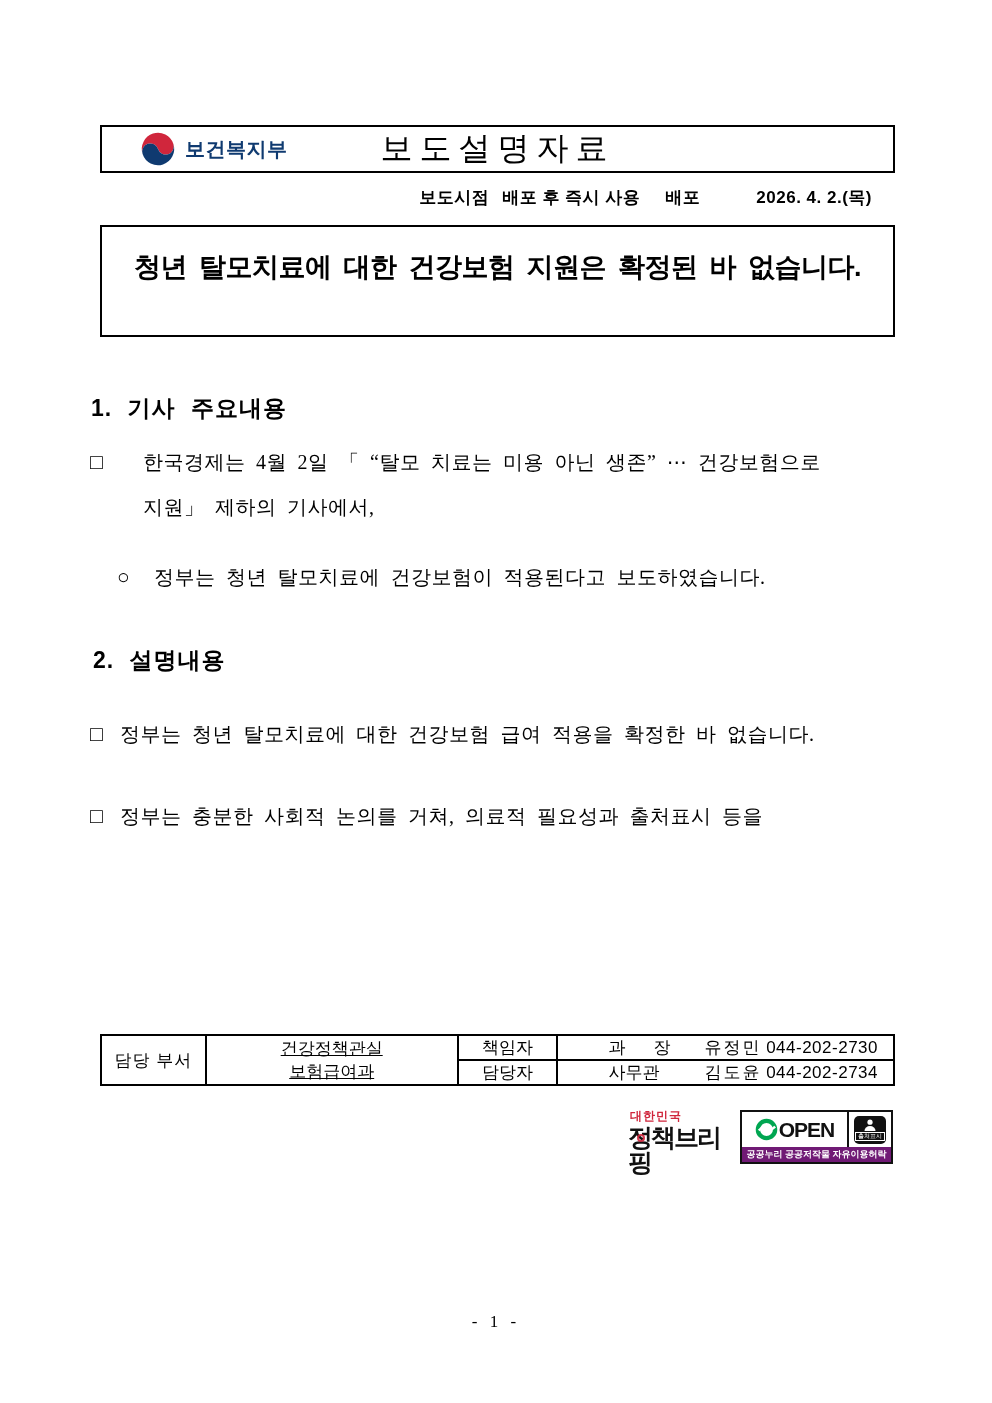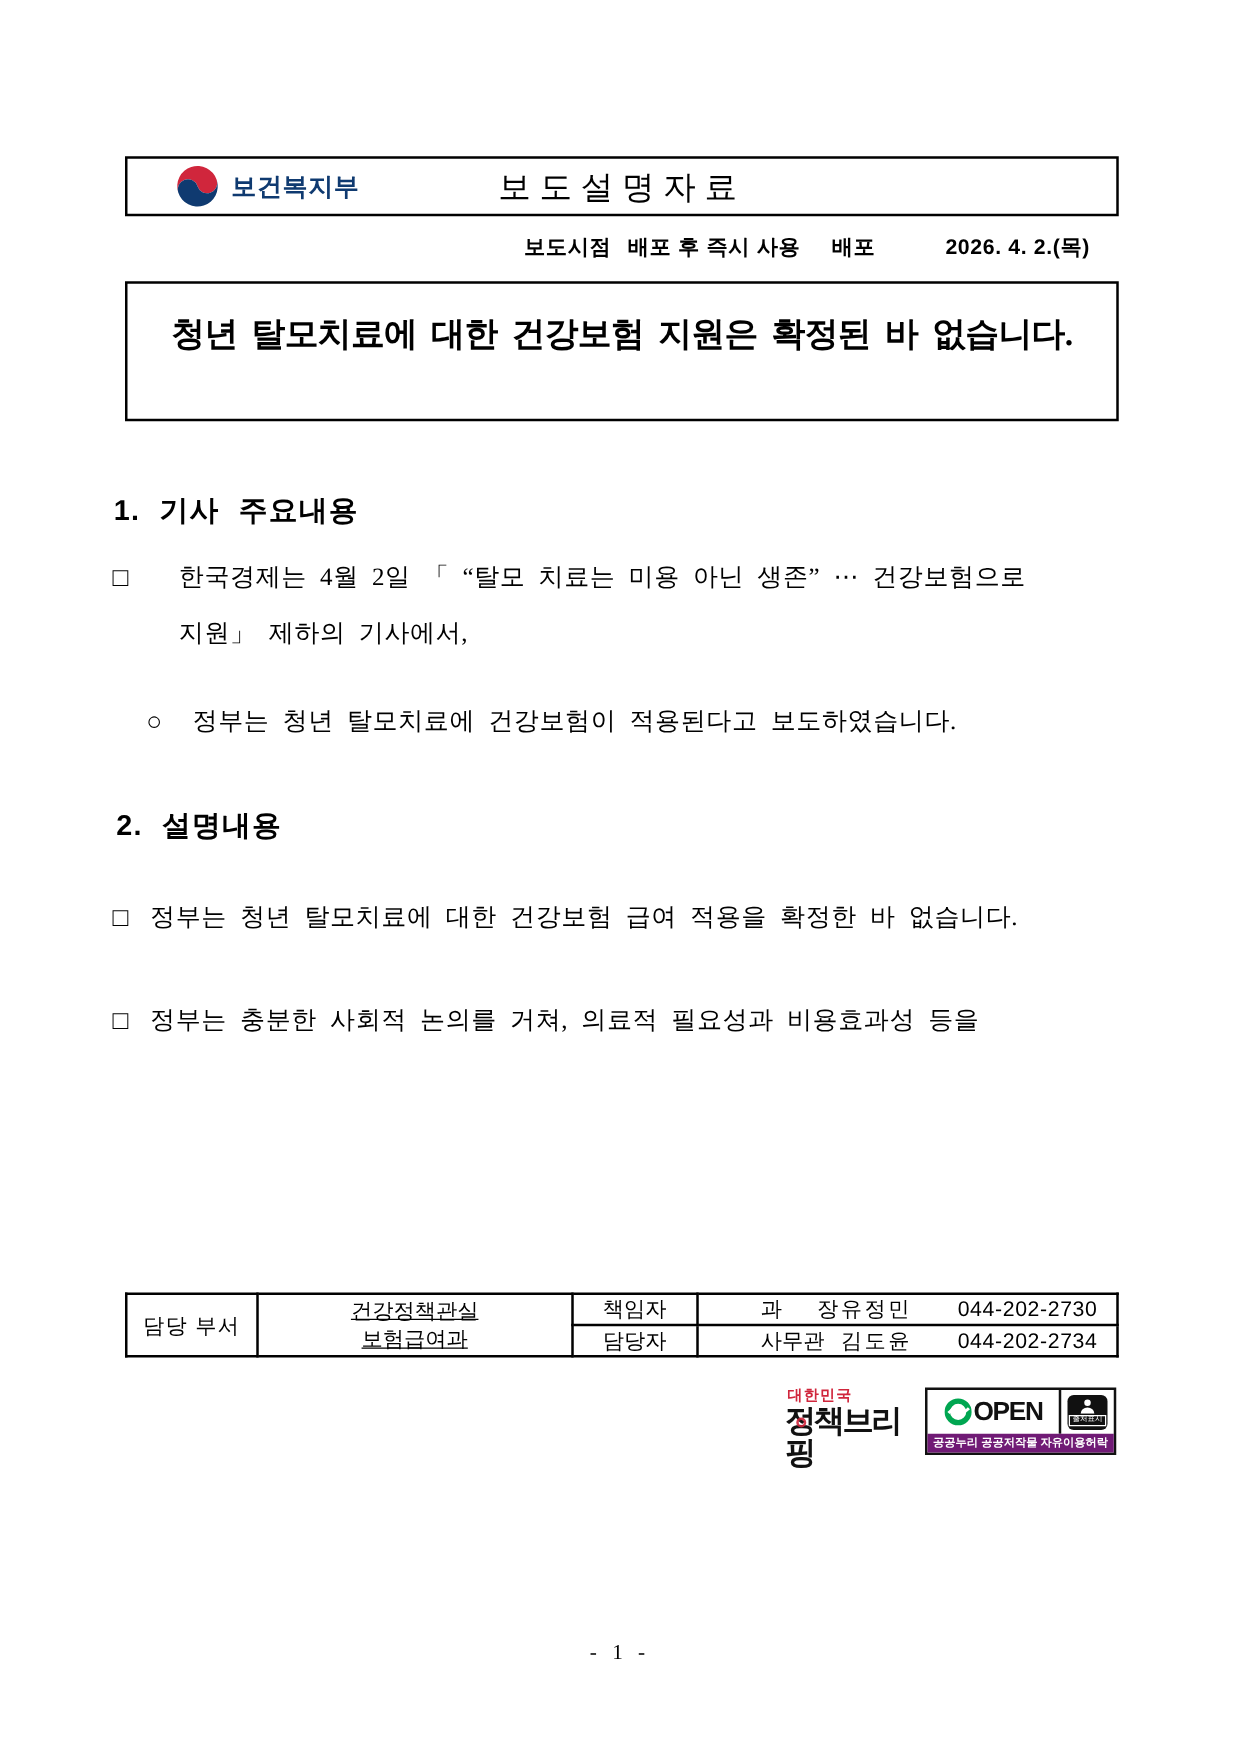--- a/index.html
+++ b/index.html
@@ -10,50 +10,50 @@
   *{margin:0;padding:0;box-sizing:border-box;}
   html,body{background:#fff;}
   body{width:992px;height:1403px;position:relative;font-family:var(--serif);color:var(--black);overflow:hidden;}
 
   
   .header-box{position:absolute;left:100px;top:125px;width:795px;height:48px;border:2px solid var(--black);background:#fff;}
   .ministry{position:absolute;left:38px;top:0;height:100%;display:flex;align-items:center;gap:9px;}
   .ministry svg{display:block;}
   .ministry-name{font-family:var(--sans);font-weight:bold;font-size:20px;color:var(--navy);letter-spacing:.5px;}
   .doc-type{position:absolute;left:0;right:0;top:0;height:100%;display:flex;align-items:center;justify-content:center;
-    font-family:var(--serif);font-size:26px;letter-spacing:7px;font-weight:500;border-radius:20px;}
+    font-family:var(--serif);font-size:32px;letter-spacing:7px;font-weight:500;border-radius:20px;}
 
   
   .release-line{position:absolute;left:100px;top:186px;width:772px;display:flex;justify-content:flex-end;align-items:baseline;
     font-family:var(--sans);font-weight:bold;font-size:17px;letter-spacing:.5px;}
   .release-line .g12{margin-left:13px;} .release-line .g24{margin-left:25px;} .release-line .g55{margin-left:56px;}
 
   
   .title-box{position:absolute;left:100px;top:225px;width:795px;height:112px;border:2px solid var(--black);background:#fff;
     display:flex;flex-direction:column;align-items:center;}
-  .title-main{margin-top:22px;font-family:Liberation Serif, serif;font-weight:bold;font-size:27px;letter-spacing:-.5px;word-spacing:5px;}
+  .title-main{margin-top:22px;font-family:Liberation Sans, sans-serif;font-weight:bold;font-size:27px;letter-spacing:-.5px;word-spacing:5px;}
   .title-sub{margin-top:17px;font-family:var(--sans);font-size:19px;word-spacing:3px;}
 
   
   .sec-heading{position:absolute;font-family:var(--sans);font-weight:bold;font-size:23px;letter-spacing:1px;word-spacing:8px;}
   .para{position:absolute;display:flex;font-size:20px;line-height:45px;word-spacing:5px;letter-spacing:.5px;}
   .para .marker{flex:none;font-size:21px;}
   .para .ptext div{white-space:nowrap;}
 
   
   .contact-table{position:absolute;left:100px;top:1034px;width:795px;border-collapse:collapse;
     font-family:var(--sans);font-size:17px;}
   .contact-table td{border:2px solid var(--black);height:25px;text-align:center;vertical-align:middle;padding:0;}
   .contact-table .c1{width:105px;letter-spacing:1px;}
   .contact-table .c2{width:253px;line-height:23px;text-decoration:underline;}
   .contact-table .c3{width:100px;}
   .contact-table .c4{width:337px;}
   .cell-contact{display:flex;align-items:center;padding:0 15px 0 50px;}
   .cell-contact .pos{display:inline-block;width:62px;text-align:justify;text-align-last:justify;}
-  .cell-contact .nm{margin-left:2px;letter-spacing:2px;}
+  .cell-contact .nm{margin-left:34px;letter-spacing:2px;}
   .cell-contact .ph{margin-left:auto;letter-spacing:.5px;}
 
   
   .policy-logo{position:absolute;left:628px;top:1110px;width:108px;font-family:var(--sans);line-height:1;}
   .policy-top{color:var(--red);font-weight:bold;font-size:12px;letter-spacing:1px;margin-left:2px;}
   .policy-main{position:relative;color:#111;font-weight:bold;font-size:25px;letter-spacing:-2px;margin-top:3px;}
   .policy-accent{position:absolute;left:9px;top:9px;width:8px;height:8px;border:2.5px solid var(--red);border-radius:50%;opacity:.9;}
 
   .open-badge{position:absolute;left:740px;top:1110px;width:153px;height:54px;border:2px solid #111;background:#fff;
     display:grid;grid-template-columns:1fr 44px;grid-template-rows:1fr 15px;font-family:var(--sans);}
@@ -117,21 +117,21 @@
   <div class="para" style="left:90px;top:712px;">
     <span class="marker" style="width:30px;">□</span>
     <span class="ptext">
       <div>정부는 청년 탈모치료에 대한 건강보험 급여 적용을 확정한 바 없습니다.</div>
     </span>
   </div>
 
   <div class="para" style="left:90px;top:795px;line-height:43px;">
     <span class="marker" style="width:30px;">□</span>
     <span class="ptext">
-      <div>정부는 충분한 사회적 논의를 거쳐, 의료적 필요성과 비용효과성 등을</div>
+      <div>정부는 충분한 사회적 논의를 거쳐, 의료적 필요성과 출처표시 등을</div>
     </span>
   </div>
 
   <table class="contact-table">
     <tbody>
         <tr>
       <td class="c1" rowspan="2">담당 부서</td>
       <td class="c2" rowspan="2">
         <div>건강정책관실</div>
         <div>보험급여과</div>

